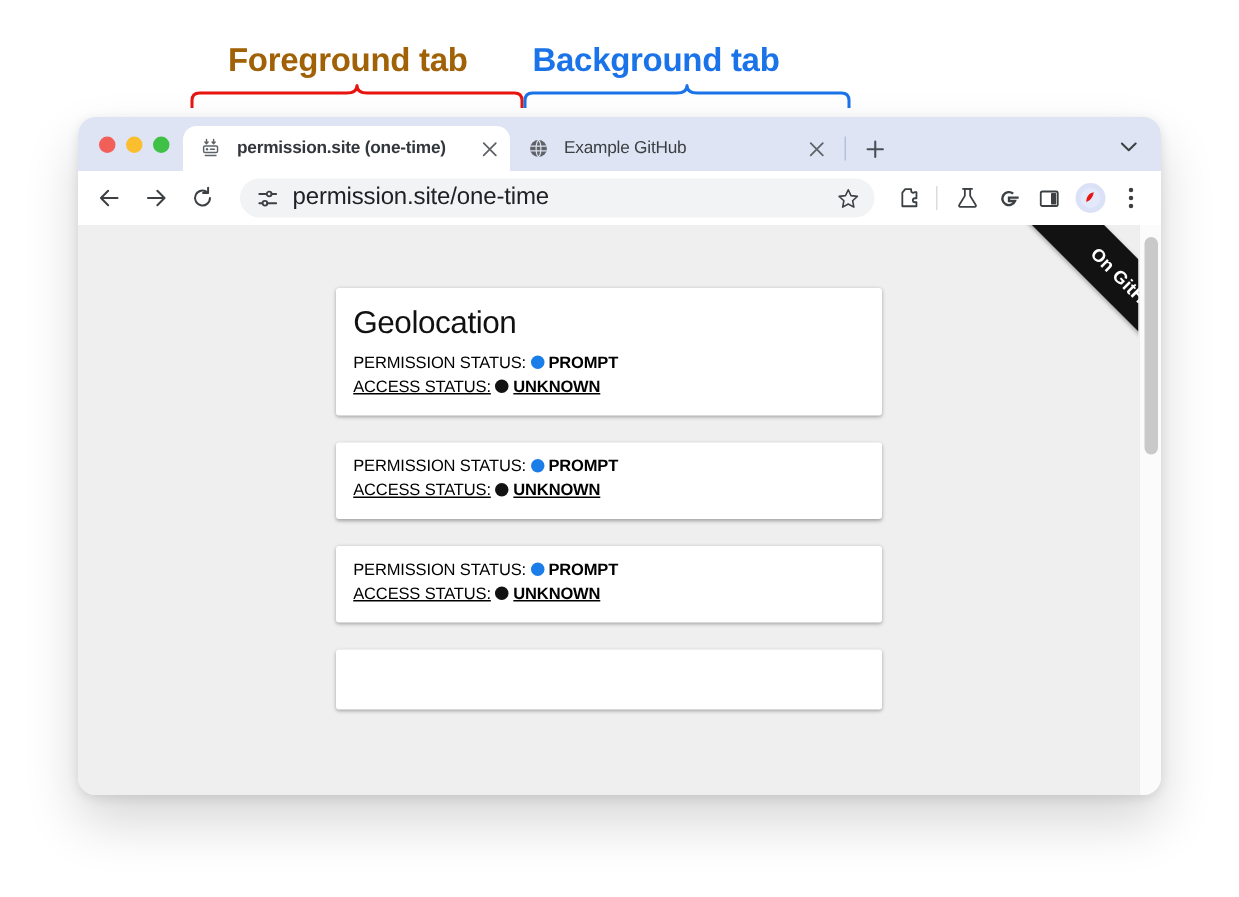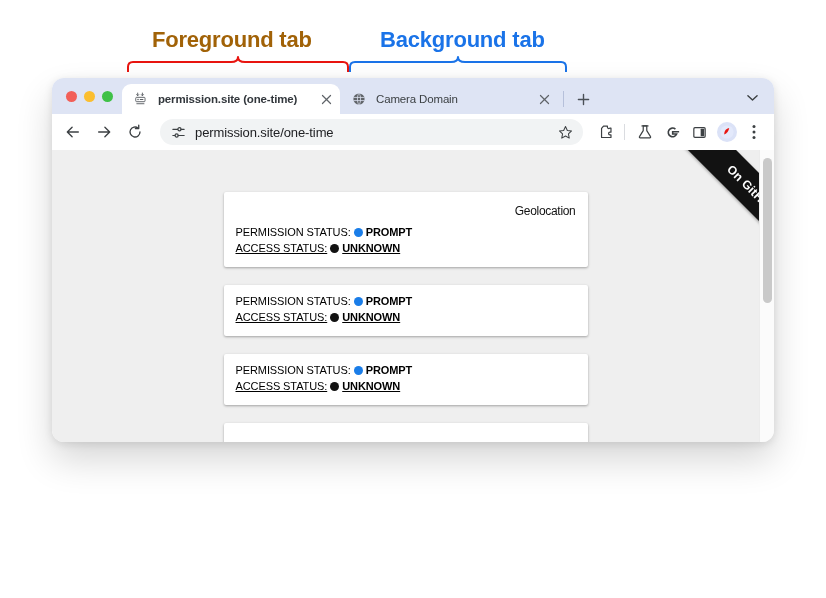--- a/index.html
+++ b/index.html
@@ -24,36 +24,36 @@
   }
   .anno-label {
     position: absolute;
     font-family: "Liberation Sans", sans-serif;
     font-size: 22px;
     font-weight: bold;
     letter-spacing: -0.2px;
     white-space: nowrap;
   }
   .anno-label.fg { color: #a16207; left: 152px; top: 27px; }
-  .anno-label.bg { color: #1a73e8; left: 380px; top: 27px; }
+  .anno-label.bg { color: #1a73e8; left: 355px; top: 27px; }
 
   .brace {
     position: absolute;
     top: 56px;
     height: 16px;
   }
   .brace svg { display: block; }
 
   
   .browser-window {
     position: absolute;
     left: 52px;
     top: 78px;
     width: 722px;
-    height: 364px;
+    height: 452px;
     border-radius: 12px;
     background: #ffffff;
     box-shadow: 0 18px 36px rgba(0,0,0,0.16), 0 2px 8px rgba(0,0,0,0.10);
     overflow: hidden;
   }
 
   
   .tab-strip {
     height: 36px;
     background: #dee4f4;
@@ -178,21 +178,21 @@
   }
   .omni-icon {
     width: 16px; height: 16px;
     flex: 0 0 16px;
     margin-right: 9px;
     display: flex; align-items: center; justify-content: center;
     color: #3c4043;
   }
   .omni-url {
     flex: 1 1 auto;
-    font-size: 13px;
+    font-size: 16px;
     color: #202124;
     white-space: nowrap;
     overflow: hidden;
     letter-spacing: -0.1px;
   }
   .omni-star {
     width: 18px; height: 18px;
     flex: 0 0 18px;
     display: flex; align-items: center; justify-content: center;
     color: #3c4043;
@@ -249,22 +249,22 @@
   }
   .card {
     width: 364px;
     box-sizing: border-box;
     background: #ffffff;
     border-radius: 2px;
     box-shadow: 0 1px 3px rgba(0,0,0,0.22), 0 1px 2px rgba(0,0,0,0.12);
     padding: 10px 12px 12px 12px;
   }
   .card-title {
-    text-align: right;
-    font-size: 12px;
+    text-align: left;
+    font-size: 21px;
     color: #111111;
     font-weight: normal;
     margin: 2px 0 8px 0;
     letter-spacing: -0.3px;
   }
   .card-row {
     font-size: 11px;
     color: #000000;
     margin: 0 0 4px 0;
     letter-spacing: -0.1px;
@@ -374,21 +374,21 @@
       </span>
     </div>
 
     <div class="tab inactive">
       <span class="tab-favicon">
         <svg width="14" height="14" viewBox="0 0 16 16">
           <circle cx="8" cy="8" r="6.4" fill="#5f6368"></circle>
           <path d="M8,1.6 C5.6,3.6 5.6,12.4 8,14.4 M8,1.6 C10.4,3.6 10.4,12.4 8,14.4 M1.8,6.2 L14.2,6.2 M1.8,9.8 L14.2,9.8" stroke="#dee4f4" stroke-width="0.9" fill="none"></path>
         </svg>
       </span>
-      <span class="tab-title">Camera Domain</span>
+      <span class="tab-title">Example GitHub</span>
       <span class="tab-close">
         <svg width="11" height="11" viewBox="0 0 12 12">
           <path d="M1.6,1.6 L10.4,10.4 M10.4,1.6 L1.6,10.4" stroke="currentColor" stroke-width="1.3" stroke-linecap="round"></path>
         </svg>
       </span>
     </div>
 
     <div class="tab-sep"></div>
 
     <div class="new-tab">

